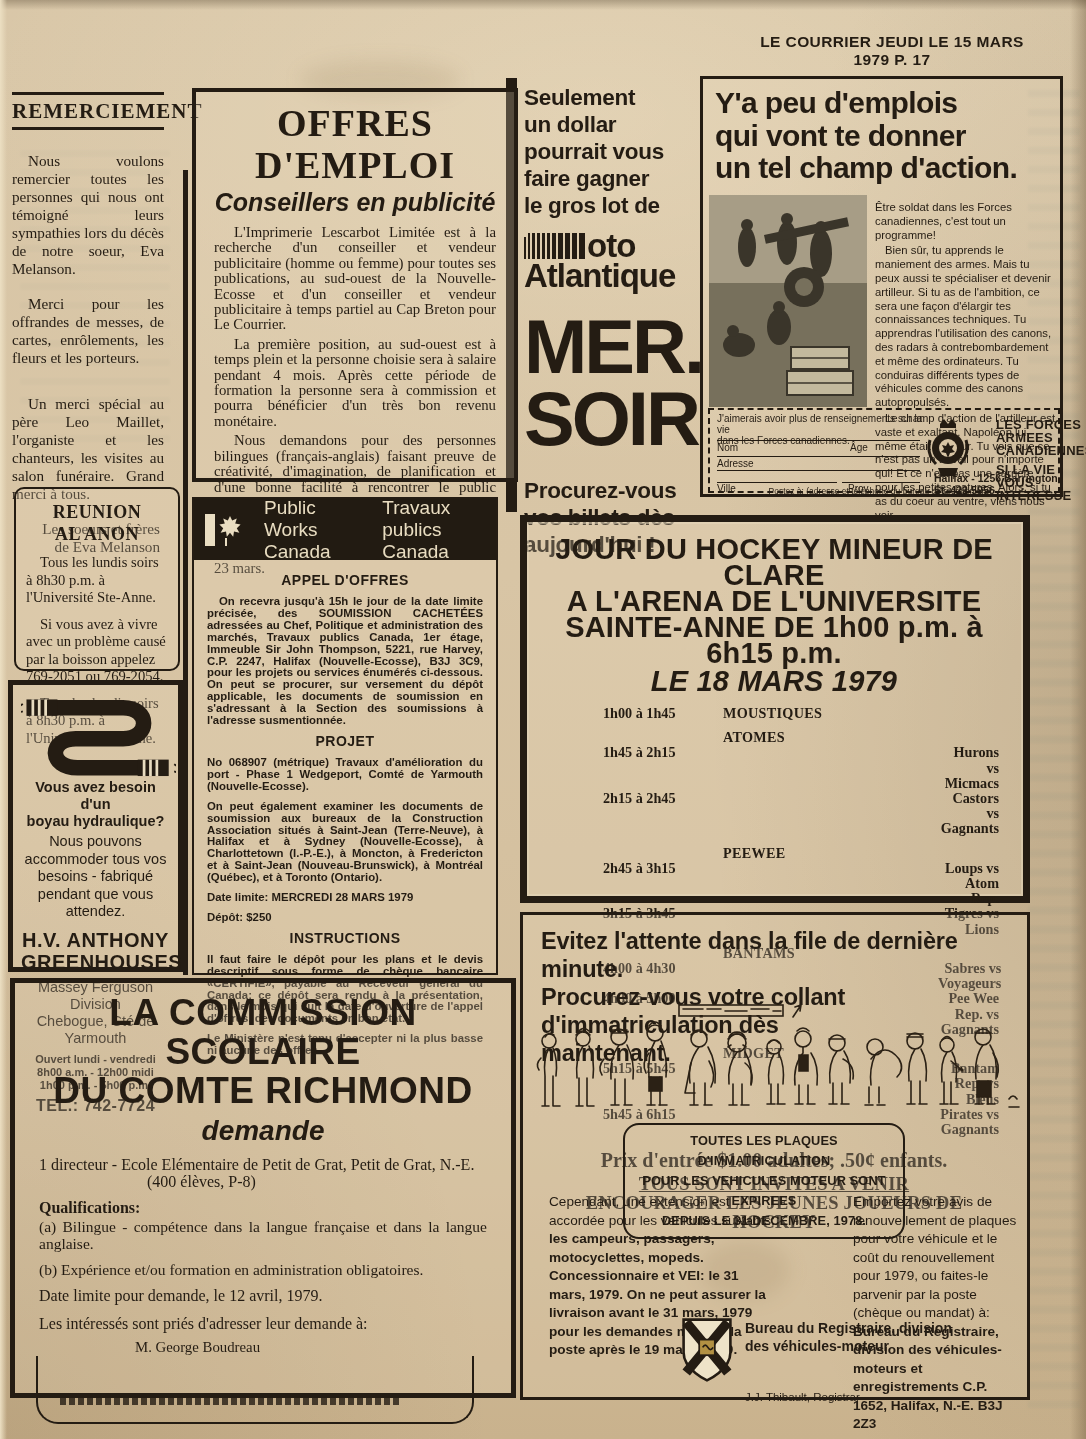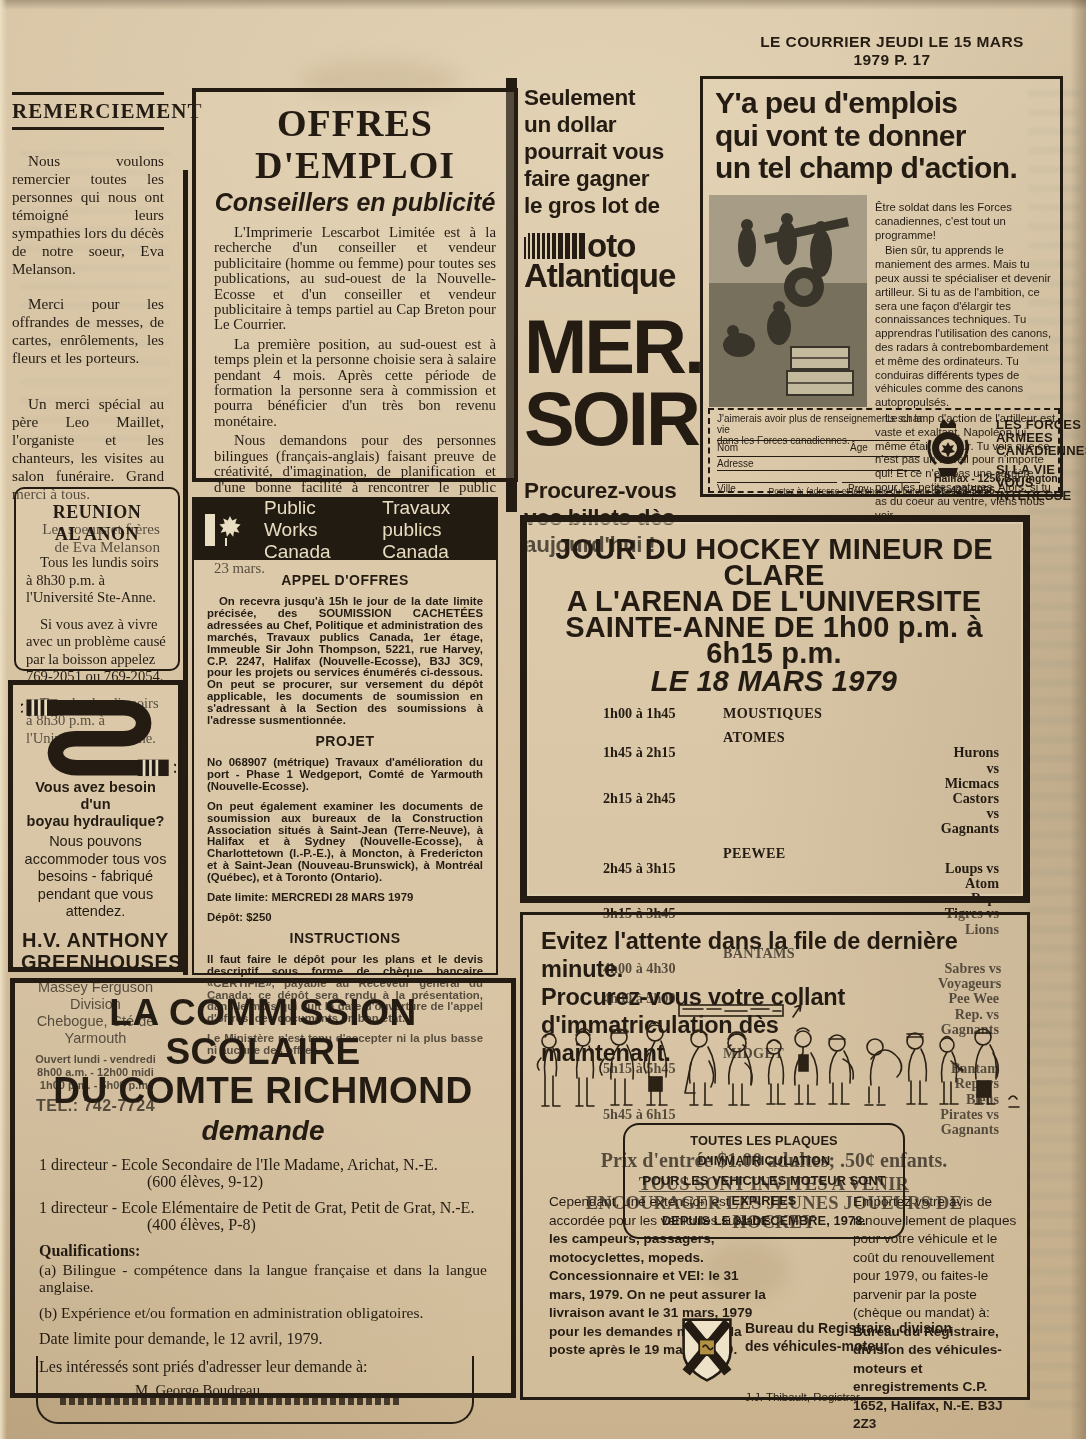--- a/index.html
+++ b/index.html
@@ -509,24 +509,20 @@
       <div>des véhicules-moteur</div>
     </div>
     <div class="abs reg sans" style="left:222px;top:476px;">J.J. Thibault, Registrar</div>
   </div>
 
   <div class="abs comm box" style="left:10px;top:978px;width:506px;height:420px;">
     <h1 class="sans">LA COMMISSION SCOLAIRE</h1>
     <h1 class="sans">DU COMTE RICHMOND</h1>
     <div class="dem sans b i">demande</div>
     <div class="item">
-      <div>1 directeur - Ecole Secondaire de l'Ile Madame, Arichat, N.-E.</div>
-      <div class="l2">(600 élèves, 9-12)</div>
-    </div>
-    <div class="item">
       <div>1 directeur - Ecole Elémentaire de Petit de Grat, Petit de Grat, N.-E.</div>
       <div class="l2">(400 élèves, P-8)</div>
     </div>
     <div class="qt b">Qualifications:</div>
     <div class="qp just">(a) Bilingue - compétence dans la langue française et dans la langue anglaise.</div>
     <div class="qp">(b) Expérience et/ou formation en administration obligatoires.</div>
     <div class="dt">Date limite pour demande, le 12 avril, 1979.</div>
     <div class="dt" style="margin-bottom:8px;">Les intéressés sont priés d'adresser leur demande à:</div>
     <div class="addr">
       <div>M. George Boudreau</div>

